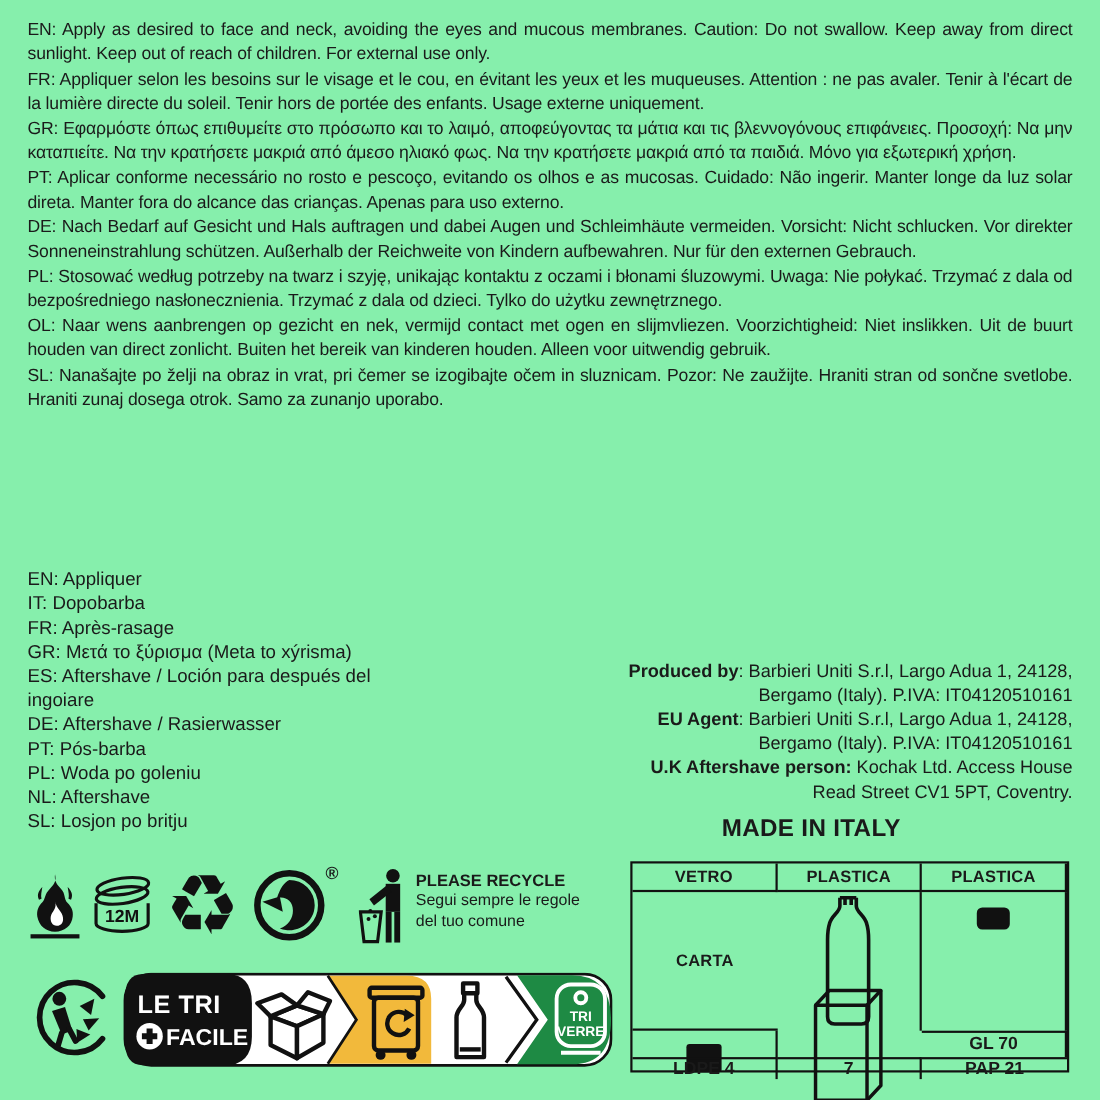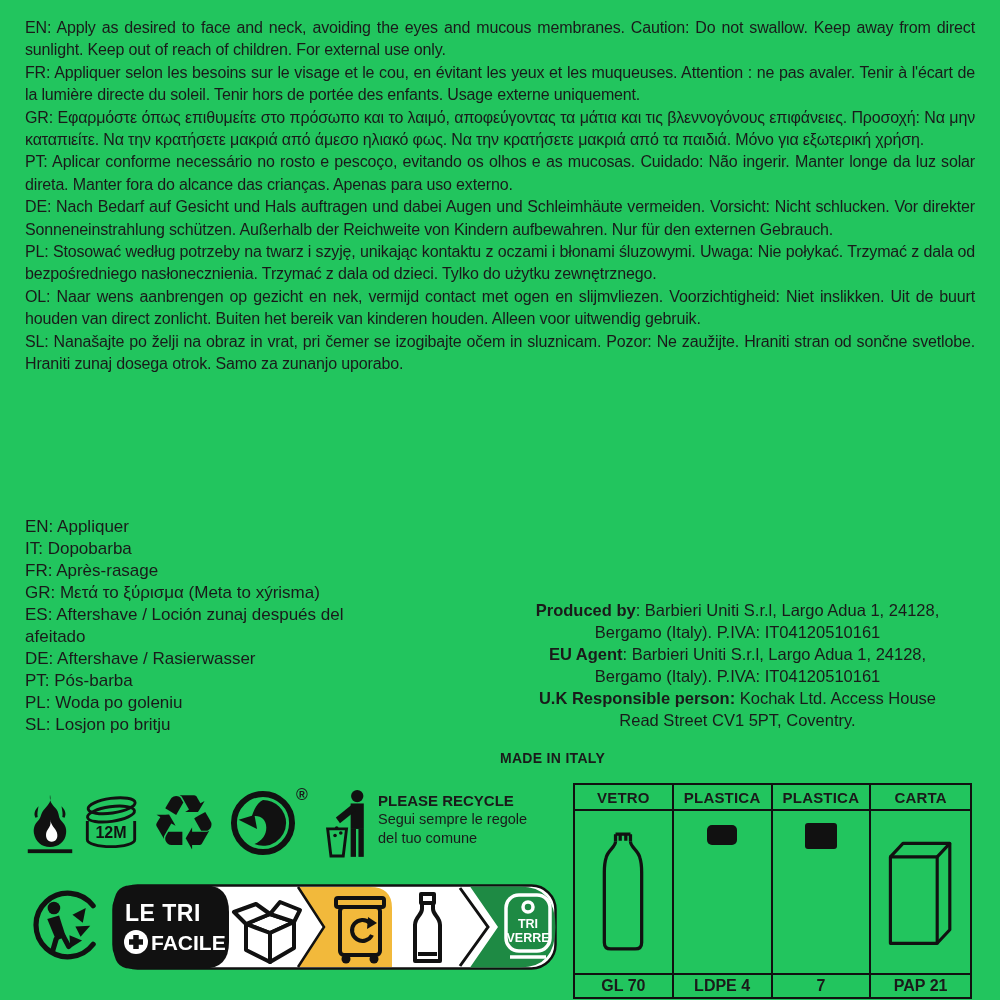--- a/index.html
+++ b/index.html
@@ -1,41 +1,41 @@
 <!DOCTYPE html>
 <html><head>
 <meta charset="utf-8">
 <style>
   html,body{margin:0;padding:0;background:#fff;}
-  .page{position:relative;width:1000px;height:1000px;background:#22c55e;color:#1a1a1a;
+  .page{position:relative;width:1000px;height:1000px;background:#86efac;color:#1a1a1a;
         font-family:"Liberation Sans","DejaVu Sans",sans-serif;overflow:hidden;text-decoration:underline;}
   
   .directions{position:absolute;left:25px;top:17px;width:950px;
               font-size:16px;line-height:22.4px;letter-spacing:-0.15px;text-align:justify;}
   .directions p{margin:0;}
   
   .names{position:absolute;left:25px;top:516px;width:335px;
          font-size:17px;line-height:22px;}
   
-  .company{position:absolute;left:500px;top:599px;width:475px;text-align:center;
+  .company{position:absolute;left:500px;top:599px;width:475px;text-align:right;
            font-size:16.5px;line-height:22px;}
   .company b{font-weight:bold;}
-  .made-in{position:absolute;left:500px;top:740px;width:475px;text-align:left;
-           font-size:14px;font-weight:bold;letter-spacing:.3px;margin-top:10px;}
+  .made-in{position:absolute;left:500px;top:740px;width:475px;text-align:center;
+           font-size:22px;font-weight:bold;letter-spacing:.3px;}
   
   .sym{position:absolute;}
   .mobius{font-family:"DejaVu Sans",sans-serif;font-size:76px;line-height:76px;color:#111;}
   .reg-mark{font-size:16px;font-weight:bold;}
   .recycle-note{position:absolute;left:378px;top:791px;width:180px;}
   .recycle-note .t{font-weight:bold;font-size:15px;line-height:19px;}
   .recycle-note .s{font-size:14.5px;line-height:18.5px;}
   
-  .mat-table{position:absolute;left:573px;top:783px;width:399px;height:216px;
+  .mat-table{position:absolute;left:573px;top:783px;width:399px;height:192px;
              border:2px solid #111;box-sizing:border-box;display:grid;
-             grid-template-columns:repeat(4,1fr);grid-template-rows:26px 1fr 24px;}
+             grid-template-columns:repeat(3,1fr);grid-template-rows:26px 1fr 24px;}
   .mat-cell{border-right:2px solid #111;display:flex;align-items:center;justify-content:center;box-sizing:border-box;}
   .mat-cell.last{border-right:none;}
   .mat-head{border-bottom:2px solid #111;font-weight:bold;font-size:15px;letter-spacing:.2px;}
   .mat-foot{border-top:2px solid #111;font-weight:bold;font-size:16px;text-align:center;}
   .mat-body{align-items:flex-start;}
   .cap-small{width:30px;height:20px;background:#111;border-radius:5px;margin-top:14px;}
   .cap-square{width:32px;height:26px;background:#111;border-radius:3px;margin-top:12px;}
   .mat-body.center{align-items:center;}
   svg text{font-family:"Liberation Sans","DejaVu Sans",sans-serif;}
 </style>
@@ -53,33 +53,34 @@
     <p>PL: Stosować według potrzeby na twarz i szyję, unikając kontaktu z oczami i błonami śluzowymi. Uwaga: Nie połykać. Trzymać z dala od bezpośredniego nasłonecznienia. Trzymać z dala od dzieci. Tylko do użytku zewnętrznego.</p>
     <p>OL: Naar wens aanbrengen op gezicht en nek, vermijd contact met ogen en slijmvliezen. Voorzichtigheid: Niet inslikken. Uit de buurt houden van direct zonlicht. Buiten het bereik van kinderen houden. Alleen voor uitwendig gebruik.</p>
     <p>SL: Nanašajte po želji na obraz in vrat, pri čemer se izogibajte očem in sluznicam. Pozor: Ne zaužijte. Hraniti stran od sončne svetlobe. Hraniti zunaj dosega otrok. Samo za zunanjo uporabo.</p>
   </section>
 
   <section class="names">
     <div>EN: Appliquer</div>
     <div>IT: Dopobarba</div>
     <div>FR: Après-rasage</div>
     <div>GR: Μετά το ξύρισμα (Meta to xýrisma)</div>
-    <div>ES: Aftershave / Loción zunaj después del afeitado</div>
+    <div>ES: Aftershave / Loción para después del ingoiare</div>
     <div>DE: Aftershave / Rasierwasser</div>
     <div>PT: Pós-barba</div>
     <div>PL: Woda po goleniu</div>
+    <div>NL: Aftershave</div>
     <div>SL: Losjon po britju</div>
   </section>
 
   <section class="company">
     <div><b>Produced by</b><span>: Barbieri Uniti S.r.l, Largo Adua 1, 24128,</span></div>
     <div><b></b><span>Bergamo (Italy).  P.IVA: IT04120510161</span></div>
     <div><b>EU Agent</b><span>: Barbieri Uniti S.r.l, Largo Adua 1, 24128,</span></div>
     <div><b></b><span>Bergamo (Italy).  P.IVA: IT04120510161</span></div>
-    <div><b>U.K Responsible person:</b><span> Kochak Ltd. Access House</span></div>
+    <div><b>U.K Aftershave person:</b><span> Kochak Ltd. Access House</span></div>
     <div><b></b><span>Read Street CV1 5PT, Coventry.</span></div>
   </section>
   <div class="made-in">MADE IN ITALY</div>
 
   <svg class="sym" style="left:27px;top:789px" width="46" height="70" viewBox="0 0 60 78">
     <path fill="#111" d="M30 1 C32 9 29 13 24 18 C17 25 19 30 15 34 C11 38 8 43 9 51 C11 62 19 69 30 69 C41 69 50 62 51 51 C52 44 49 39 45 35 C40 30 43 24 37 18 C32 13 29 9 30 1 Z"></path>
     <path fill="#111" d="M11 31 C8 25 11 20 15 16 C14 22 13 26 14 30 Z"></path>
     <path fill="#111" d="M49 31 C52 25 49 20 45 16 C46 22 47 26 46 30 Z"></path>
     <path fill="#fff" d="M30 33 C33 42 26 45 25 51 C24 57 27 62 32 62 C38 62 41 57 39 50 C37 44 32 42 30 33 Z"></path>
     <rect x="1" y="72" width="58" height="5" fill="#111"></rect>

